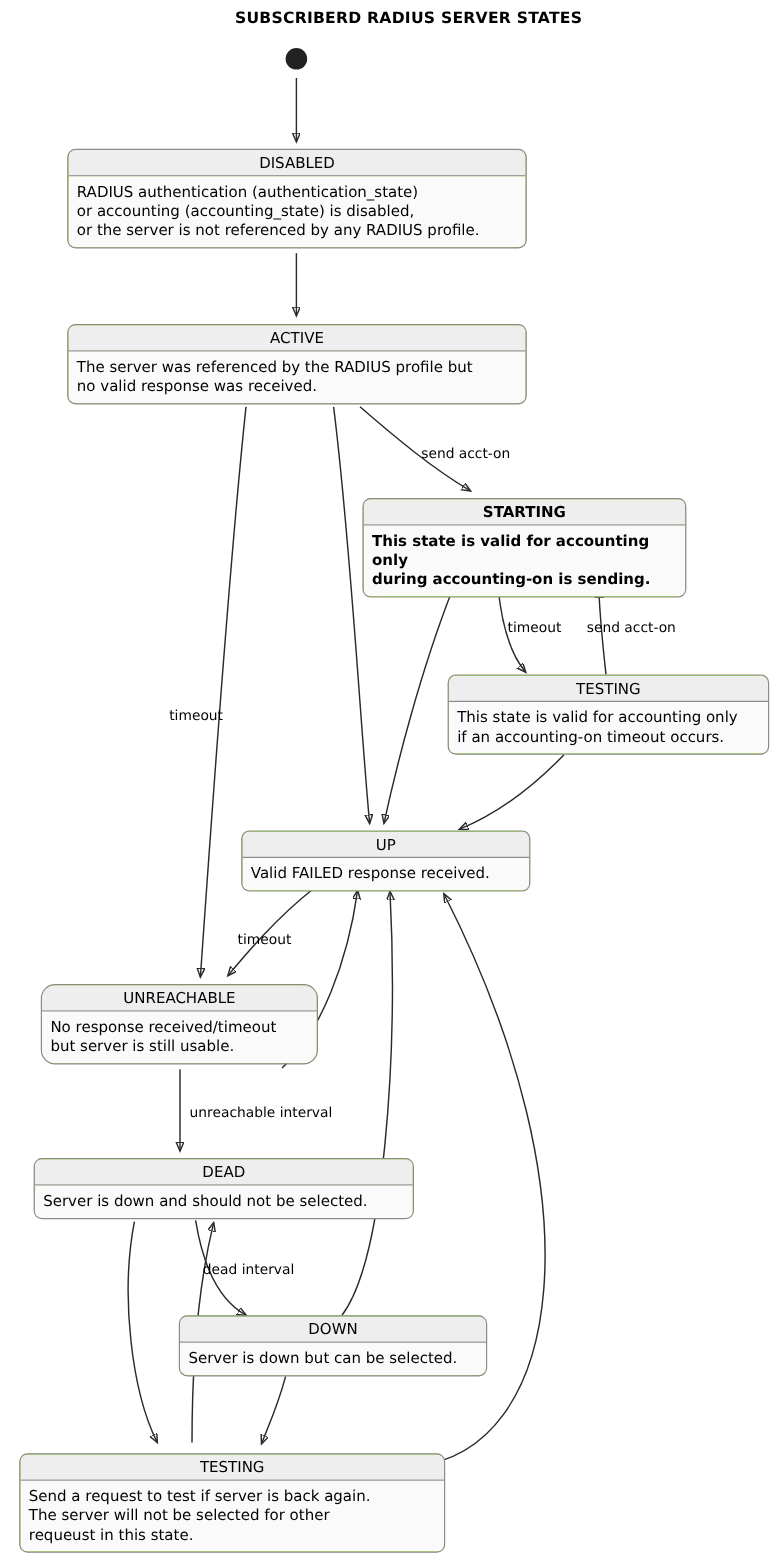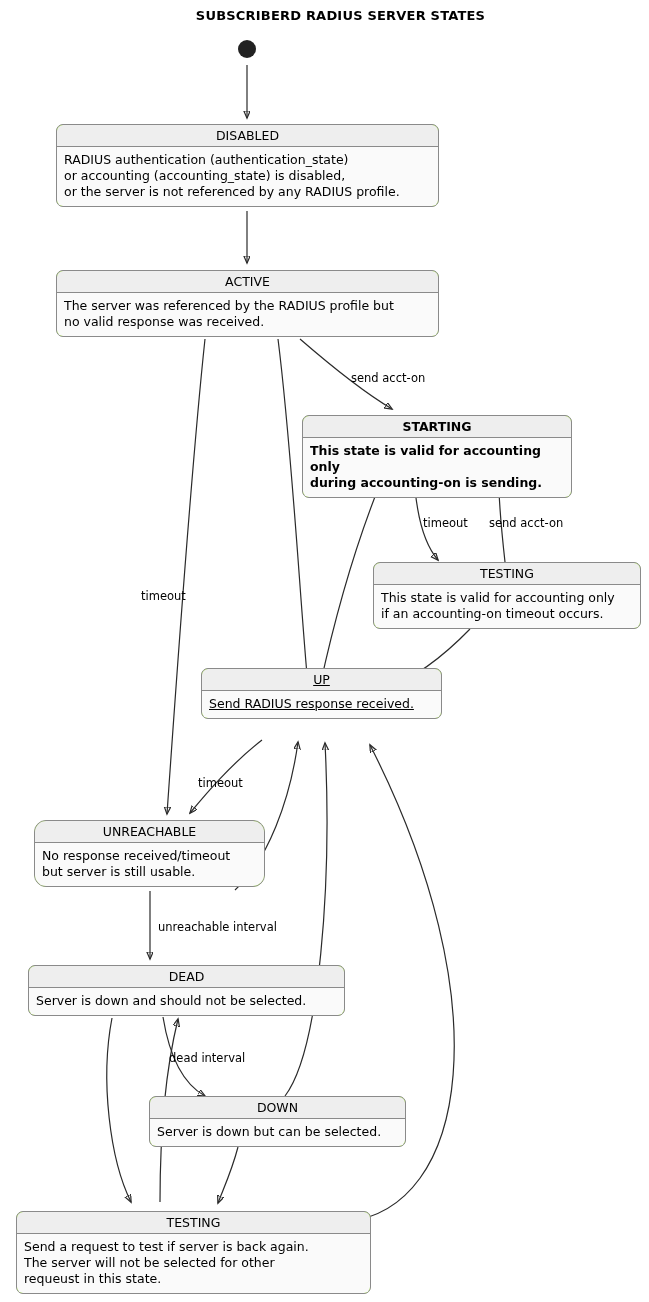--- a/index.html
+++ b/index.html
@@ -154,23 +154,23 @@
     <div class="state-body">This state is valid for accounting only
 during accounting-on is sending.</div>
   </div>
 
   <div class="state-box" style="left:373px; top:562px; width:268px;">
     <div class="state-header">TESTING</div>
     <div class="state-body">This state is valid for accounting only
 if an accounting-on timeout occurs.</div>
   </div>
 
-  <div class="state-box" style="left:201px; top:668px; width:241px;text-decoration:underline;">
+  <div class="state-box" style="left:201px; top:692px; width:241px;">
     <div class="state-header">UP</div>
-    <div class="state-body">Send RADIUS response received.</div>
+    <div class="state-body">Valid FAILED response received.</div>
   </div>
 
   <div class="state-box" style="left:34px; top:820px; width:231px;border-radius:12px;">
     <div class="state-header">UNREACHABLE</div>
     <div class="state-body">No response received/timeout
 but server is still usable.</div>
   </div>
 
   <div class="state-box" style="left:8px; top:965px; width:317px;margin-left:20px;">
     <div class="state-header">DEAD</div>

